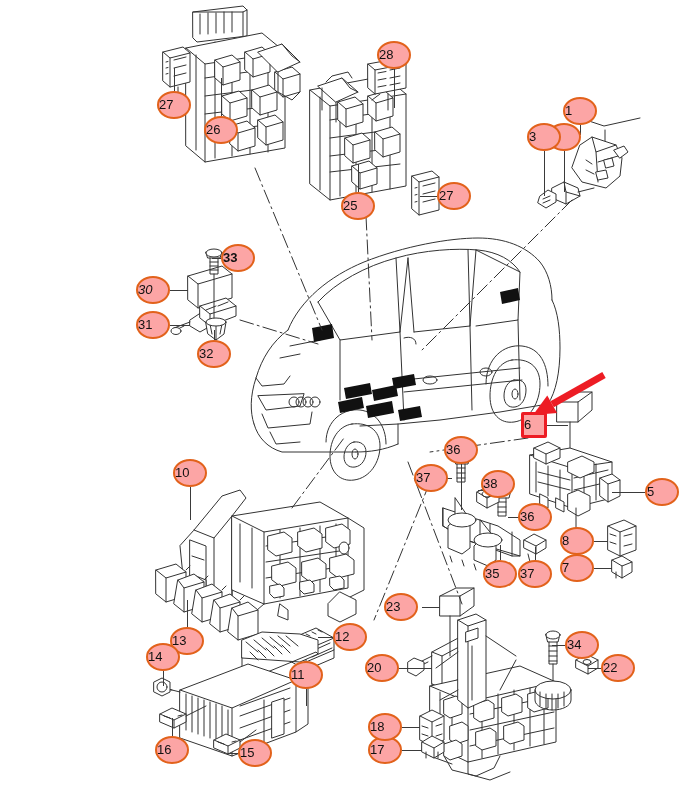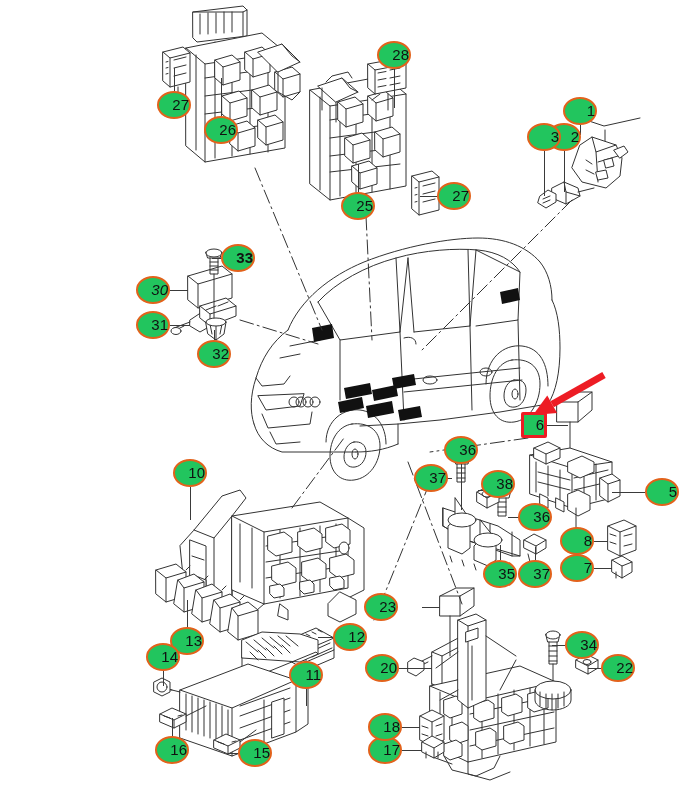--- a/index.html
+++ b/index.html
@@ -30,26 +30,26 @@
     height: 788px;
   }
   .callout {
     position: absolute;
     width: 34px;
     height: 28px;
     margin-left: -17px;
     margin-top: -14px;
     border: 2px solid #E2621B;
     border-radius: 50%;
-    background: #22c55e;
+    background: #fca5a5;
     color: #111111;
-    font-size: 15px;
+    font-size: 13px;
     font-family: "Liberation Sans", sans-serif;
     line-height: 24px;
-    text-align: right;
+    text-align: left;
     box-sizing: border-box;
     z-index: 6;
   }
   .callout.hl {
     border: 3px solid #ED1C24;
     border-radius: 2px;
     width: 26px;
     height: 26px;
     margin-left: -13px;
     margin-top: -13px;
@@ -523,21 +523,21 @@
       <div class="callout" style="left: 350px; top: 637px; border-color: rgb(226, 98, 27);">12</div>
       <div class="callout" style="left: 187px; top: 641px; border-color: rgb(226, 98, 27);">13</div>
       <div class="callout" style="left: 163px; top: 657px; border-color: rgb(226, 98, 27);">14</div>
       <div class="callout" style="left: 255px; top: 753px; border-color: rgb(226, 98, 27);">15</div>
       <div class="callout" style="left: 172px; top: 750px; border-color: rgb(226, 98, 27);">16</div>
       <div class="callout" style="left: 385px; top: 750px; border-color: rgb(226, 98, 27);">17</div>
       <div class="callout" style="left: 385px; top: 727px; border-color: rgb(226, 98, 27);">18</div>
       <div class="callout" style="left: 382px; top: 668px; border-color: rgb(226, 98, 27);">20</div>
       <div class="callout" style="left: 582px; top: 645px; border-color: rgb(226, 98, 27);">34</div>
       <div class="callout" style="left: 618px; top: 668px; border-color: rgb(226, 98, 27);">22</div>
-      <div class="callout" style="left: 381px; top: 607px; border-color: rgb(226, 98, 27);">23</div>
+      <div class="callout" style="left: 401px; top: 607px; border-color: rgb(226, 98, 27);">23</div>
       <div class="callout" style="left: 358px; top: 206px; border-color: rgb(226, 98, 27);">25</div>
       <div class="callout" style="left: 221px; top: 130px; border-color: rgb(226, 98, 27);">26</div>
       <div class="callout" style="left: 174px; top: 105px; border-color: rgb(226, 98, 27);">27</div>
       <div class="callout" style="left: 454px; top: 196px; border-color: rgb(226, 98, 27);">27</div>
       <div class="callout" style="left: 394px; top: 55px; border-color: rgb(226, 98, 27);">28</div>
       <div class="callout" style="left: 153px; top: 290px; border-color: rgb(226, 98, 27); font-style: italic;">30</div>
       <div class="callout" style="left: 153px; top: 325px; border-color: rgb(226, 98, 27);">31</div>
       <div class="callout" style="left: 214px; top: 354px; border-color: rgb(226, 98, 27);">32</div>
       <div class="callout" style="left: 238px; top: 258px; border-color: rgb(226, 98, 27); font-weight: bold;">33</div>
       <div class="callout" style="left: 500px; top: 574px; border-color: rgb(226, 98, 27);">35</div>

